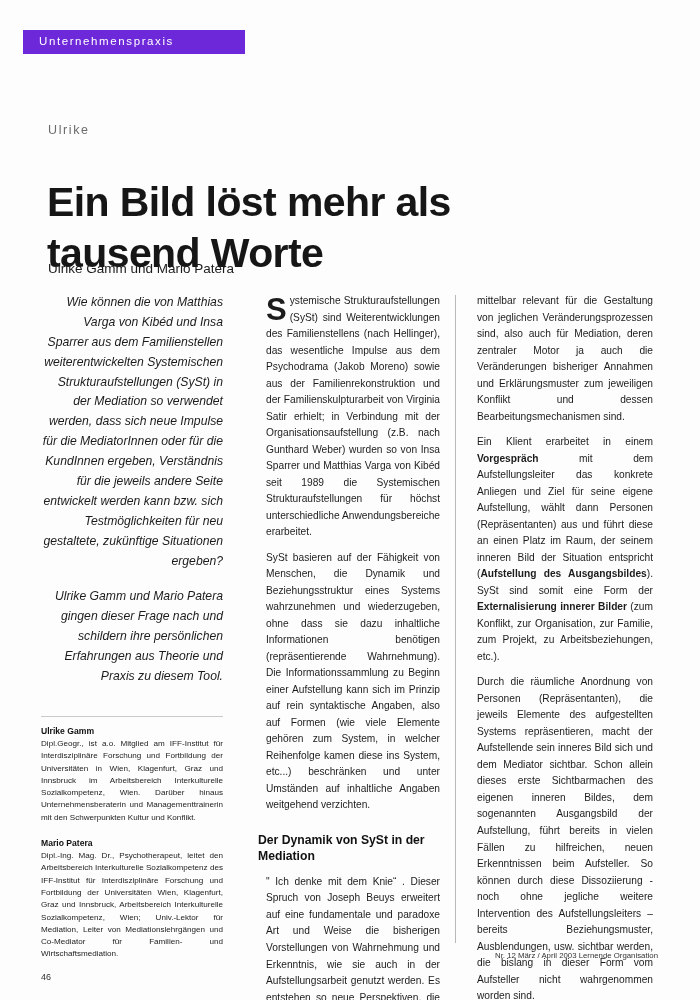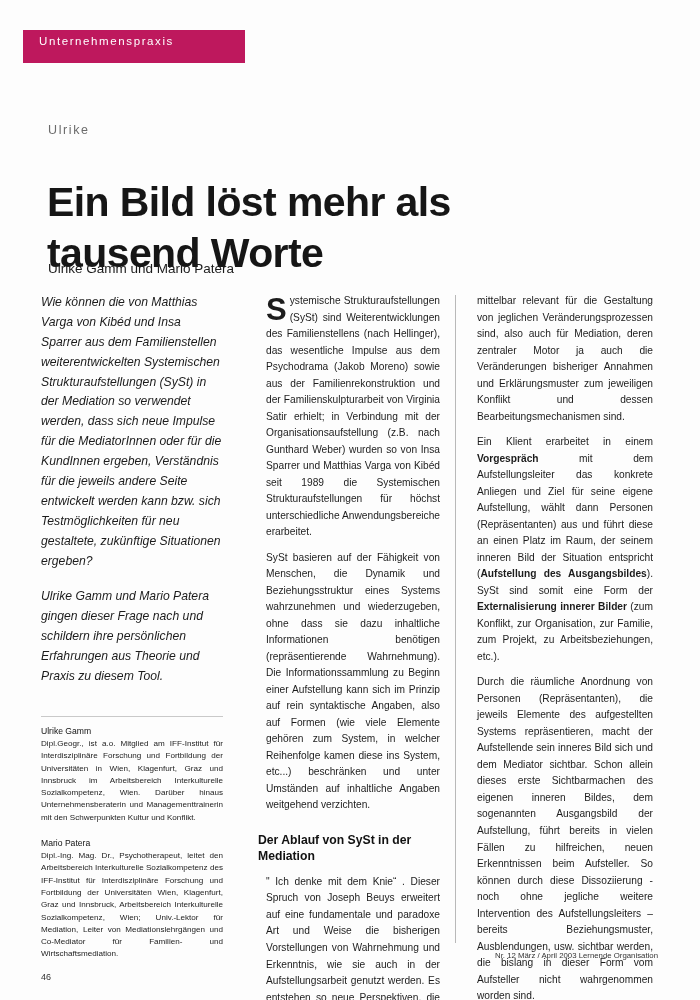--- a/index.html
+++ b/index.html
@@ -21,22 +21,22 @@
     inset: 0;
     background: #fdfdfd;
   }
 
   
   .banner {
     position: absolute;
     left: 23px;
     top: 30px;
     width: 222px;
-    height: 33px;
-    background: #be185d;
+    height: 24px;
+    background: #6d28d9;
   }
   .banner-label {
     position: absolute;
     left: 16px;
     top: 5px;
     font-size: 11.5px;
     letter-spacing: 1.6px;
     color: #ffffff;
     white-space: nowrap;
   }
@@ -80,20 +80,21 @@
   .col p {
     margin: 0 0 9px 8px;
   }
 
   .col-intro {
     left: 41px;
     width: 182px;
     font-style: italic;
     font-size: 12.2px;
     line-height: 1.63;
+    text-align: right;
   }
   .col-intro p { margin: 0 0 16px 0; }
 
   .col-mid {
     left: 258px;
     width: 182px;
     text-align: justify;
   }
   .col-right {
     left: 469px;
@@ -136,21 +137,21 @@
     width: 182px;
   }
   .rule-h {
     width: 182px;
     height: 1px;
     background: #c9c9c9;
     margin-bottom: 9px;
   }
   .bio-name {
     font-size: 8.6px;
-    font-weight: normal;
+    font-weight: bold;
     margin: 0 0 2px 0;
     color: #111111;
   }
   .bio-text {
     font-size: 8.1px;
     line-height: 1.52;
     text-align: justify;
     margin: 0 0 14px 0;
     color: #222222;
   }
@@ -190,21 +191,21 @@
   <div class="rule-v"></div>
 
   <div class="col col-intro">
     <p>Wie können die von Matthias Varga von Kibéd und Insa Sparrer aus dem Familienstellen weiterentwickelten Systemischen Strukturaufstellungen (SySt) in der Mediation so verwendet werden, dass sich neue Impulse für die MediatorInnen oder für die KundInnen ergeben, Verständnis für die jeweils andere Seite entwickelt werden kann bzw. sich Testmöglichkeiten für neu gestaltete, zukünftige Situationen ergeben?</p>
     <p>Ulrike Gamm und Mario Patera gingen dieser Frage nach und schildern ihre persönlichen Erfahrungen aus Theorie und Praxis zu diesem Tool.</p>
   </div>
 
   <div class="col col-mid">
     <p class="dropcap">Systemische Strukturaufstellungen (SySt) sind Weiterentwicklungen des Familienstellens (nach Hellinger), das wesentliche Impulse aus dem Psychodrama (Jakob Moreno) sowie aus der Familienrekonstruktion und der Familienskulpturarbeit von Virginia Satir erhielt; in Verbindung mit der Organisationsaufstellung (z.B. nach Gunthard Weber) wurden so von Insa Sparrer und Matthias Varga von Kibéd seit 1989 die Systemischen Strukturaufstellungen für höchst unterschiedliche Anwendungsbereiche erarbeitet.</p>
     <p>SySt basieren auf der Fähigkeit von Menschen, die Dynamik und Beziehungsstruktur eines Systems wahrzunehmen und wiederzugeben, ohne dass sie dazu inhaltliche Informationen benötigen (repräsentierende Wahrnehmung). Die Informationssammlung zu Beginn einer Aufstellung kann sich im Prinzip auf rein syntaktische Angaben, also auf Formen (wie viele Elemente gehören zum System, in welcher Reihenfolge kamen diese ins System, etc...) beschränken und unter Umständen auf inhaltliche Angaben weitgehend verzichten.</p>
-    <p class="subhead">Der Ablauf von SySt in der Mediation</p>
+    <p class="subhead">Der Dynamik von SySt in der Mediation</p>
     <p>" Ich denke mit dem Knie“ . Dieser Spruch von Joseph Beuys erweitert auf eine fundamentale und paradoxe Art und Weise die bisherigen Vorstellungen von Wahrnehmung und Erkenntnis, wie sie auch in der Aufstellungsarbeit genutzt werden. Es entstehen so neue Perspektiven, die un-</p>
   </div>
 
   <div class="col col-right">
     <p>mittelbar relevant für die Gestaltung von jeglichen Veränderungsprozessen sind, also auch für Mediation, deren zentraler Motor ja auch die Veränderungen bisheriger Annahmen und Erklärungsmuster zum jeweiligen Konflikt und dessen Bearbeitungsmechanismen sind.</p>
     <p><span>Ein Klient erarbeitet in einem </span><b>Vorgespräch</b><span> mit dem Aufstellungsleiter das konkrete Anliegen und Ziel für seine eigene Aufstellung, wählt dann Personen (Repräsentanten) aus und führt diese an einen Platz im Raum, der seinem inneren Bild der Situation entspricht (</span><b>Aufstellung des Ausgangsbildes</b><span>). SySt sind somit eine Form der </span><b>Externalisierung innerer Bilder</b><span> (zum Konflikt, zur Organisation, zur Familie, zum Projekt, zu Arbeitsbeziehungen, etc.).</span></p>
     <p>Durch die räumliche Anordnung von Personen (Repräsentanten), die jeweils Elemente des aufgestellten Systems repräsentieren, macht der Aufstellende sein inneres Bild sich und dem Mediator sichtbar. Schon allein dieses erste Sichtbarmachen des eigenen inneren Bildes, dem sogenannten Ausgangsbild der Aufstellung, führt bereits in vielen Fällen zu hilfreichen, neuen Erkenntnissen beim Aufsteller. So können durch diese Dissoziierung - noch ohne jegliche weitere Intervention des Aufstellungsleiters – bereits Beziehungsmuster, Ausblendungen, usw. sichtbar werden, die bislang in dieser Form vom Aufsteller nicht wahrgenommen worden sind.</p>
   </div>
 
   <div class="bios">

